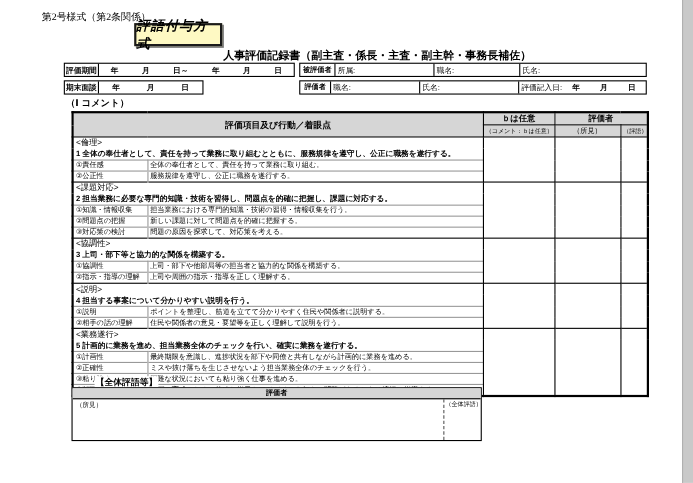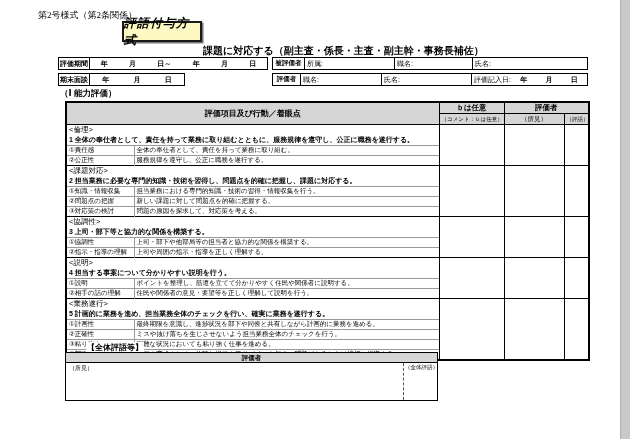--- a/index.html
+++ b/index.html
@@ -49,21 +49,21 @@
   .oshoken{flex:1;font-size:6px;padding:1px 3px;}
   .ohyogo{width:31px;border-left:1px dashed #555;font-size:5.5px;padding:1px 1px;white-space:nowrap;overflow:hidden;}
   
   .scan-edge{left:620px;top:0;width:10px;height:439px;background:#c9c9c9;border-left:1px solid #b0b0b0;}
 </style>
 </head>
 <body>
 
 <div class="abs form-no">第2号様式（第2条関係）</div>
 <div class="abs badge">評語付与方式</div>
-<div class="abs doc-title">課題に対応する（副主査・係長・主査・副主幹・事務長補佐）</div>
+<div class="abs doc-title">人事評価記録書（副主査・係長・主査・副主幹・事務長補佐）</div>
 
 <div class="abs hbox" style="left:58px;top:57px;width:210px;">
   <div class="hcell hlabel" style="width:31px;">評価期間</div>
   <div class="dates">
     <span class="datetok">年</span>
     <span class="datetok">月</span>
     <span class="datetok">日～</span>
     <span class="datetok">年</span>
     <span class="datetok">月</span>
     <span class="datetok">日</span>
@@ -103,21 +103,21 @@
   <div class="hcell bl" style="flex:1;padding:0;">
     <span style="padding-left:2px;">評価記入日:</span>
     <span class="dates" style="font-weight:bold;">
       <span class="datetok">年</span>
       <span class="datetok">月</span>
       <span class="datetok">日</span>
     </span>
   </div>
 </div>
 
-<div class="abs sec-heading">（Ⅰ 能力評価）</div>
+<div class="abs sec-heading">（Ⅰ コメント）</div>
 
 <table class="main">
   <colgroup>
       <col style="width:68px;">
       <col style="width:305px;">
       <col style="width:65px;">
       <col style="width:60px;">
       <col style="width:25px;">
     </colgroup>
   <tbody>

